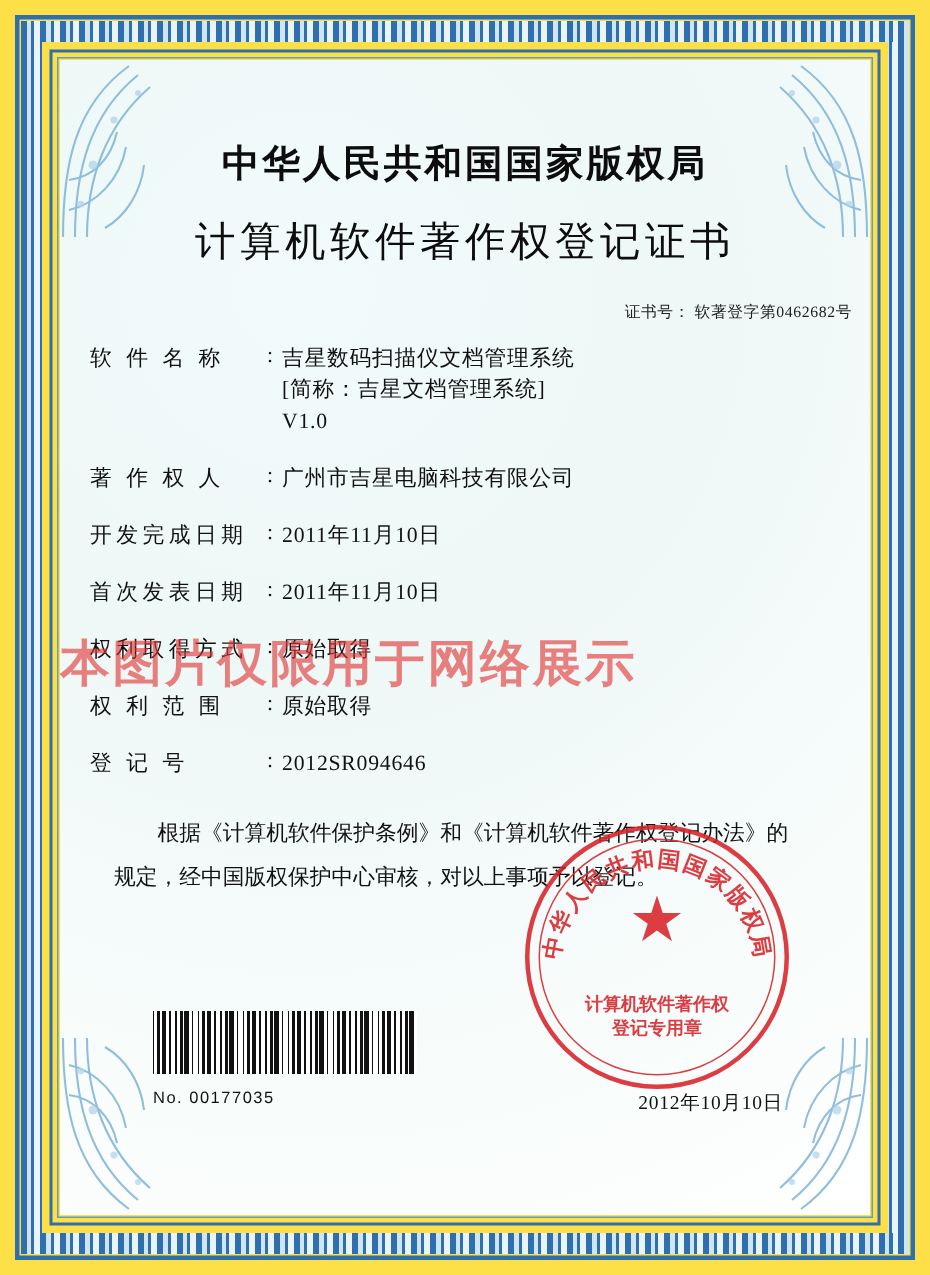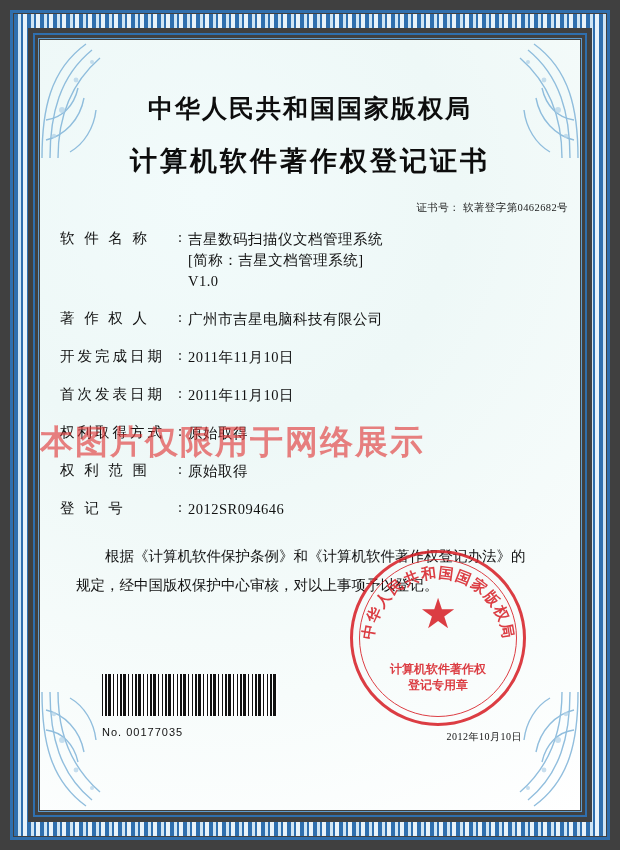--- a/index.html
+++ b/index.html
@@ -12,21 +12,21 @@
     height: 850px;
     font-family: "Liberation Serif", "DejaVu Serif", serif;
     overflow: hidden;
   }
 
   
   .cert {
     position: relative;
     width: 620px;
     height: 850px;
-    background: #404040;
+    background: #fde047;
     box-sizing: border-box;
     overflow: hidden;
   }
 
   
   .border-outer {
     position: absolute;
     left: 10px;
     top: 10px;
     right: 10px;
@@ -104,21 +104,21 @@
     letter-spacing: 2px;
     color: #0d0d0d;
     font-weight: bold;
     font-family: "Liberation Serif", "DejaVu Serif", serif;
   }
   .doc-title {
     margin-top: 18px;
     font-size: 27px;
     letter-spacing: 3px;
     color: #0d0d0d;
-    font-weight: bold;
+    font-weight: normal;
   }
   .cert-no {
     margin-top: 22px;
     text-align: right;
     padding-right: 12px;
     font-size: 10.5px;
     color: #222;
     letter-spacing: 0.4px;
   }
 
@@ -194,21 +194,21 @@
     letter-spacing: 1px;
     color: #111;
     font-family: Liberation Sans, sans-serif;
   }
 
   
   .issue-date {
     position: absolute;
     right: 58px;
     bottom: 66px;
-    font-size: 10px;
+    font-size: 13px;
     color: #111;
     letter-spacing: 0.5px;
   }
 
   
   .seal {
     position: absolute;
     right: 54px;
     bottom: 84px;
     width: 170px;

